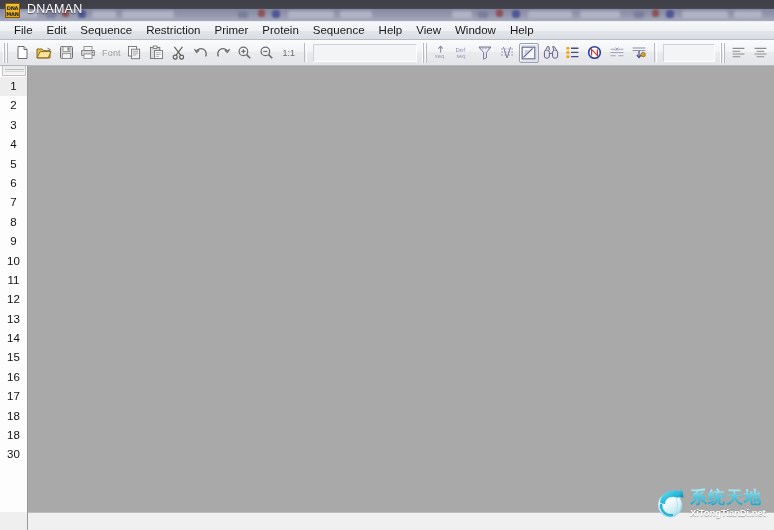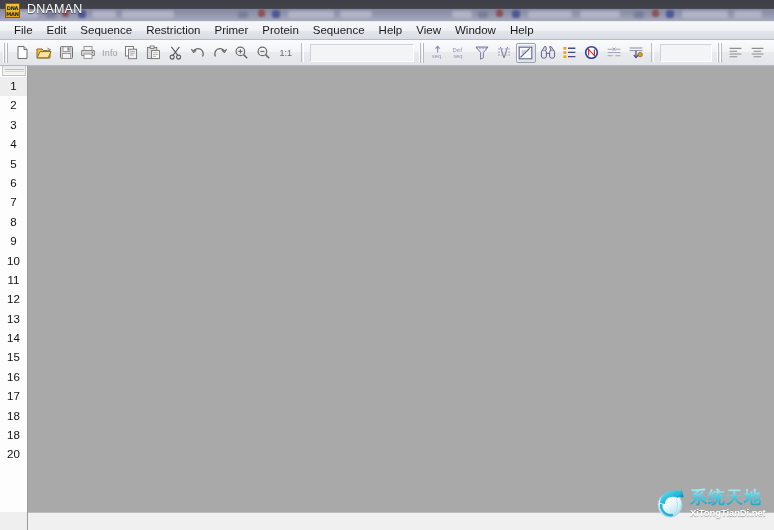--- a/index.html
+++ b/index.html
@@ -246,21 +246,21 @@
 
     <div class="tbtn">
       <svg width="16" height="15" viewBox="0 0 16 15">
         <rect x="4" y="1.5" width="8" height="4" fill="#f4f4f4" stroke="#8d8d8d" stroke-width=".9"></rect>
         <path d="M1.6 5.5 h12.8 v5 h-12.8 z" fill="#d5d5d5" stroke="#7e7e7e" stroke-width=".9"></path>
         <rect x="4" y="9" width="8" height="4.4" fill="#fbfbfb" stroke="#8d8d8d" stroke-width=".9"></rect>
         <circle cx="12.4" cy="7.3" r=".8" fill="#6e6e6e"></circle>
       </svg>
     </div>
 
-    <div class="tlabel">Info</div>
+    <div class="tlabel">Font</div>
 
     <div class="tbtn">
       <svg width="15" height="15" viewBox="0 0 15 15">
         <rect x="1.5" y="1.5" width="8" height="9.5" fill="#ffffff" stroke="#707070" stroke-width=".9"></rect>
         <rect x="4.6" y="4.2" width="8" height="9.5" fill="#f1f1f1" stroke="#707070" stroke-width=".9"></rect>
         <path d="M6 6.4 h5 M6 8.2 h5 M6 10 h3.4" stroke="#9a9a9a" stroke-width=".8"></path>
       </svg>
     </div>
 
     <div class="tbtn">
@@ -443,21 +443,21 @@
         <div class="ln">10</div>
         <div class="ln">11</div>
         <div class="ln">12</div>
         <div class="ln">13</div>
         <div class="ln">14</div>
         <div class="ln">15</div>
         <div class="ln">16</div>
         <div class="ln">17</div>
         <div class="ln">18</div>
         <div class="ln">18</div>
-        <div class="ln">20</div>
+        <div class="ln">30</div>
       </div>
     </div>
 
     <div class="ws-bottom"></div>
     <div class="ws-bottom-left"></div>
 
     <div class="watermark">
       <div class="wm-globe">
         <svg width="34" height="34" viewBox="0 0 34 34">
           <defs>

